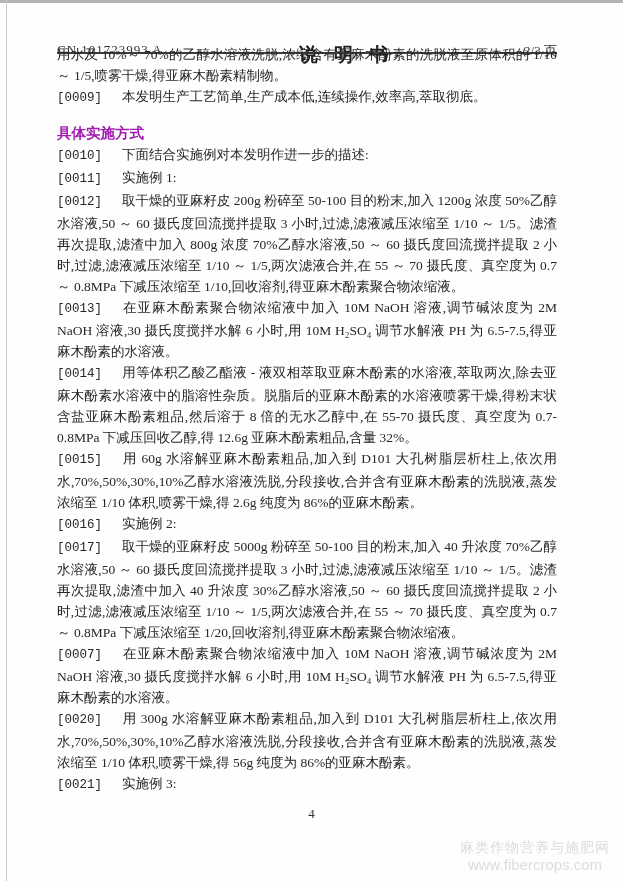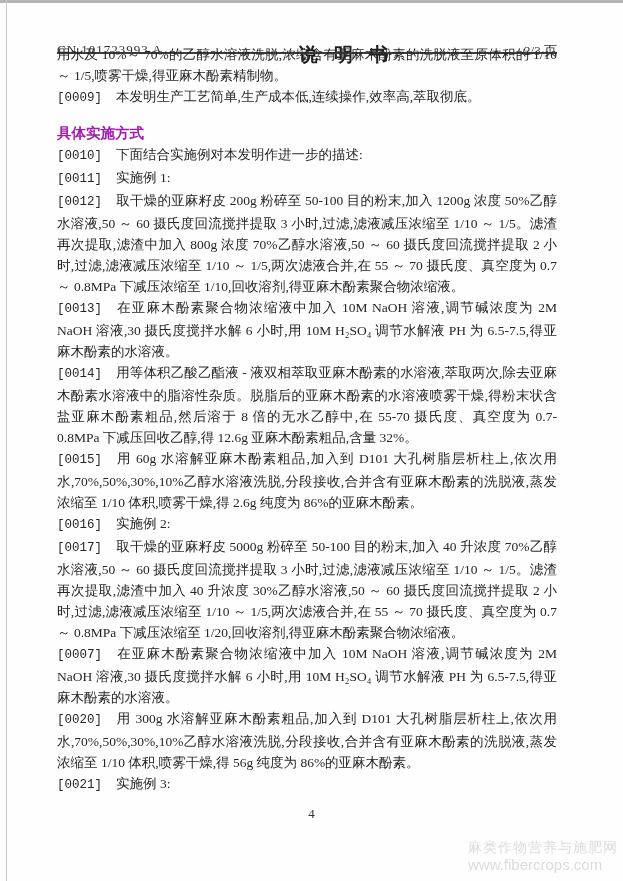--- a/index.html
+++ b/index.html
@@ -69,21 +69,21 @@
     font-size: 13.5px;
     line-height: 21px;
     text-align: justify;
   }
   .para {
     margin: 0;
   }
   .ptag {
     display: inline-block;
     min-width: 44px;
-    margin-right: 14px;
+    margin-right: 20px;
     font-family: "Liberation Mono", "DejaVu Sans Mono", monospace;
     font-size: 12.5px;
     letter-spacing: 0px;
   }
   .section-heading {
     margin: 14px 0 0 0;
     font-size: 14.5px;
     font-weight: bold;
     font-family: "Liberation Sans", "DejaVu Sans", sans-serif;
     color: #a21caf;
@@ -92,23 +92,23 @@
     position: absolute;
     left: 0;
     top: 806px;
     width: 623px;
     text-align: center;
     font-size: 13px;
     color: #333333;
   }
   .watermark {
     position: absolute;
-    right: 5px;
+    right: 13px;
     bottom: 8px;
-    text-align: left;
+    text-align: center;
     color: #dcdcdc;
     line-height: 1.15;
   }
   .watermark-cn {
     font-size: 14px;
     letter-spacing: 1px;
   }
   .watermark-url {
     font-size: 15px;
     font-family: "Liberation Sans", "DejaVu Sans", sans-serif;

